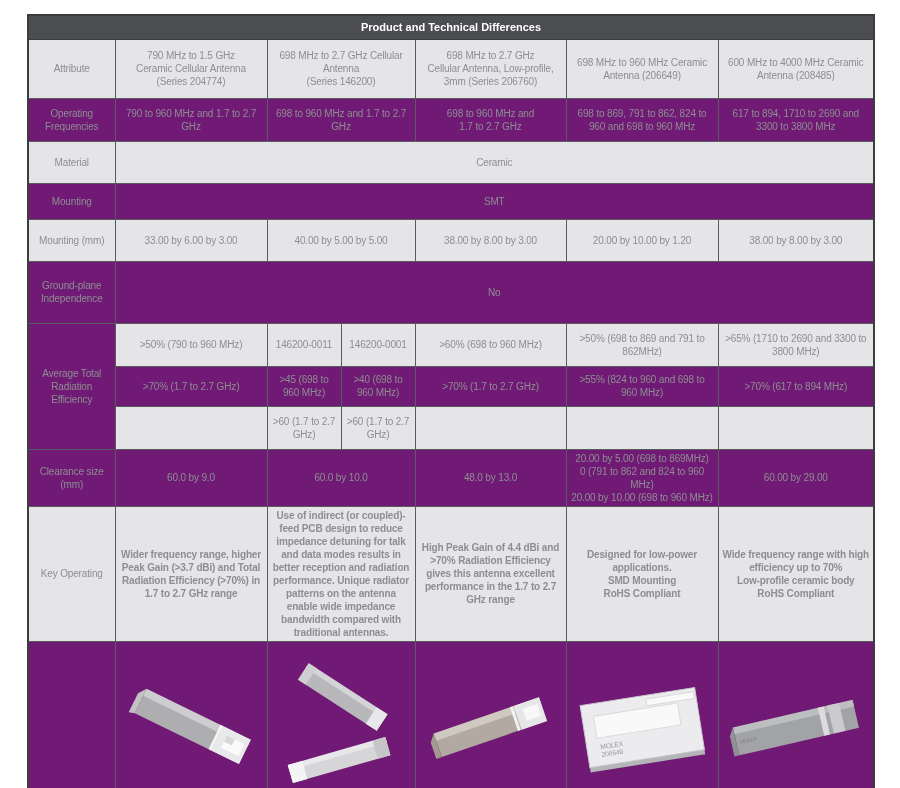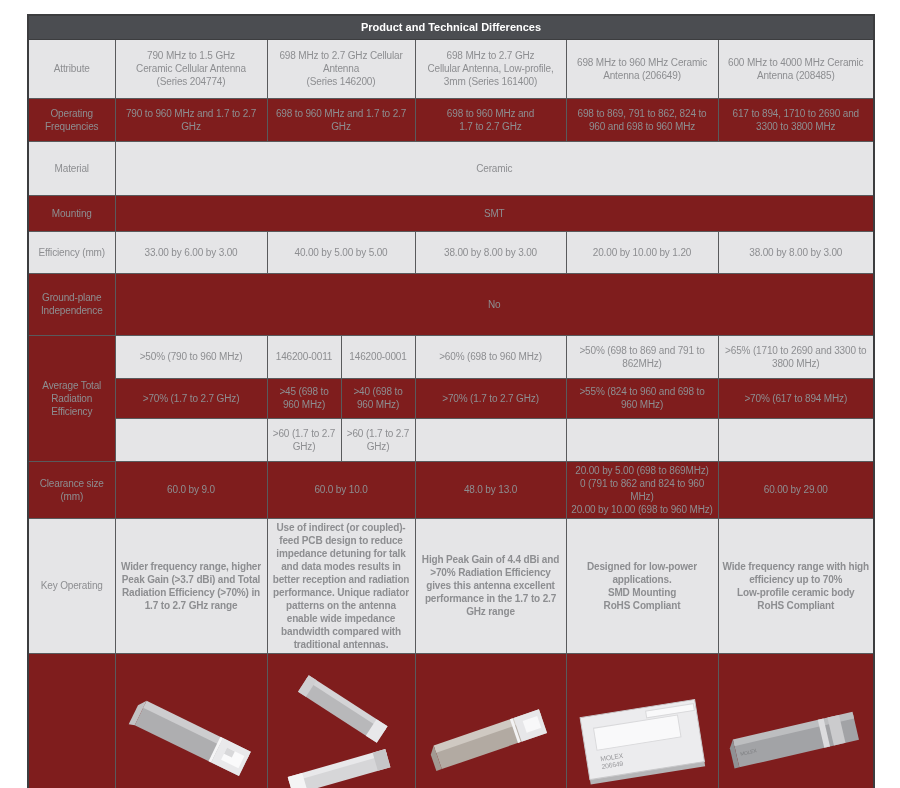--- a/index.html
+++ b/index.html
@@ -15,21 +15,21 @@
   table.cmp td {
     border:1px solid #595a5c;
     color:#8d8e91;
     font-size:10px; line-height:1.3; letter-spacing:-0.15px;
     text-align:center; vertical-align:middle;
     padding:2px 4px;
     white-space:pre-line;
     overflow:hidden;
   }
   td.gray  { background:#e5e5e7; }
-  td.white { background:#7f1d1d; }
+  td.white { background:#701a75; }
   tr.titlebar td {
     background:#4b4d51; color:#ffffff; font-weight:bold; font-size:11px;
     letter-spacing:0; border:1px solid #3c3d3f;
   }
   td.adv { font-size:9.5px; line-height:1.25; padding:2px 3px;font-weight:bold; }
   td.photo-cell { padding:0; }
   .photo-wrap { width:100%; height:100%; display:flex; align-items:center; justify-content:center; }
 </style>
 </head>
 <body>
@@ -54,50 +54,50 @@
     <tr style="height:59px">
       <td class="gray">Attribute</td>
       <td class="gray">790 MHz to 1.5 GHz
 Ceramic Cellular Antenna
 (Series 204774)</td>
       <td class="gray" colspan="2">698 MHz to 2.7 GHz Cellular
 Antenna
 (Series 146200)</td>
       <td class="gray">698 MHz to 2.7 GHz
 Cellular Antenna, Low-profile,
-3mm (Series 161400)</td>
+3mm (Series 206760)</td>
       <td class="gray">698 MHz to 960 MHz Ceramic
 Antenna (206649)</td>
       <td class="gray">600 MHz to 4000 MHz Ceramic
 Antenna (208485)</td>
     </tr>
 
     <tr style="height:43px">
       <td class="white">Operating
 Frequencies</td>
       <td class="white">790 to 960 MHz and 1.7 to 2.7 GHz</td>
       <td class="white" colspan="2">698 to 960 MHz and 1.7 to 2.7 GHz</td>
       <td class="white">698 to 960 MHz and
 1.7 to 2.7 GHz</td>
       <td class="white">698 to 869, 791 to 862, 824 to 960 and 698 to 960 MHz</td>
       <td class="white">617 to 894, 1710 to 2690 and 3300 to 3800 MHz</td>
     </tr>
 
-    <tr style="height:54px">
+    <tr style="height:42px">
       <td class="gray">Material</td>
       <td class="gray" colspan="6">Ceramic</td>
     </tr>
 
     <tr style="height:36px">
       <td class="white">Mounting</td>
       <td class="white" colspan="6">SMT</td>
     </tr>
 
     <tr style="height:42px">
-      <td class="gray">Efficiency (mm)</td>
+      <td class="gray">Mounting (mm)</td>
       <td class="gray">33.00 by 6.00 by 3.00</td>
       <td class="gray" colspan="2">40.00 by 5.00 by 5.00</td>
       <td class="gray">38.00 by 8.00 by 3.00</td>
       <td class="gray">20.00 by 10.00 by 1.20</td>
       <td class="gray">38.00 by 8.00 by 3.00</td>
     </tr>
 
     <tr style="height:62px">
       <td class="white">Ground-plane
 Independence</td>

